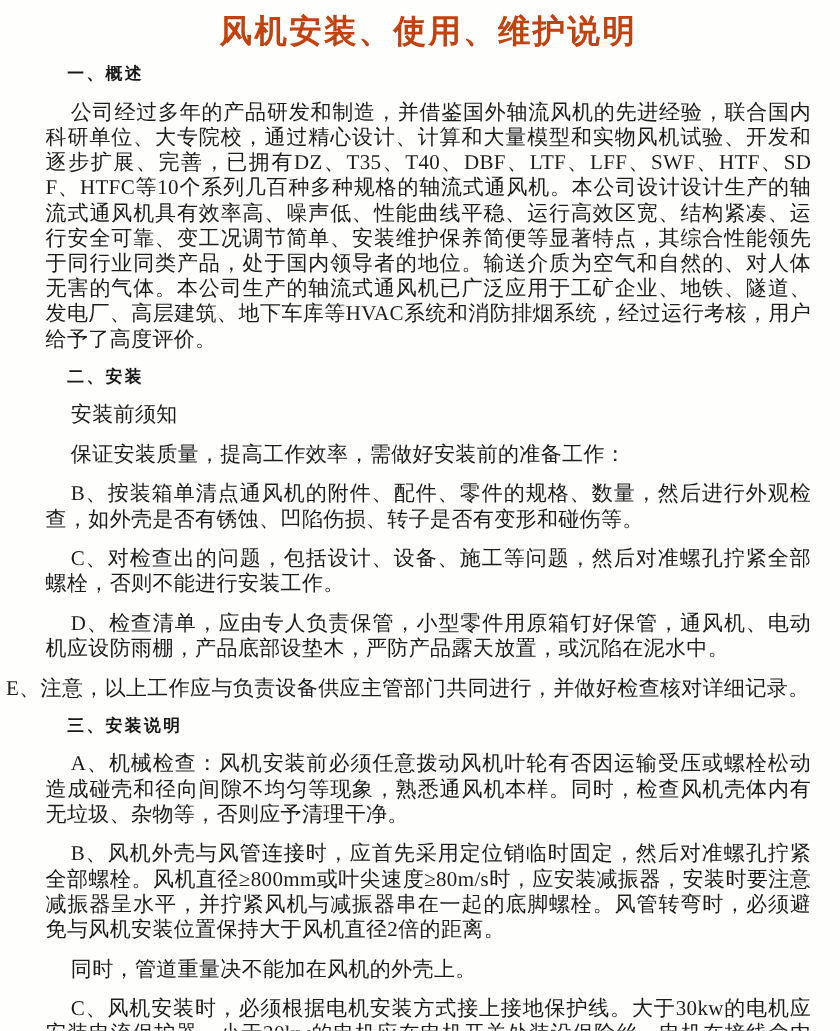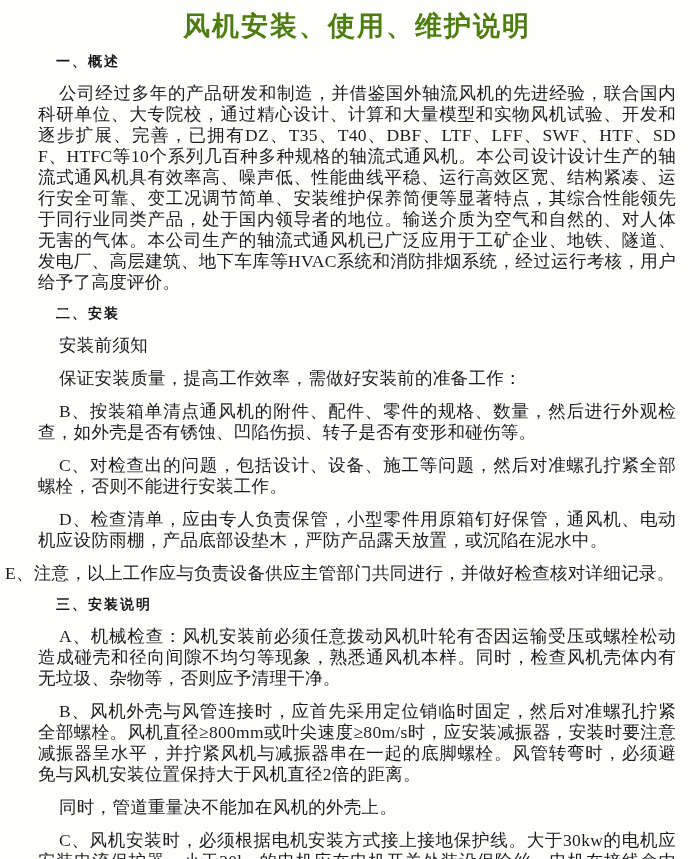--- a/index.html
+++ b/index.html
@@ -20,21 +20,21 @@
     height: 859px;
     padding: 5px 12px 0 26px;
     background: #fefefd;
   }
   .doc-title {
     font-size: 27px;
     font-weight: bold;
     text-align: center;
     margin: 3px 0 9px 0;
     letter-spacing: 2px;
-    color: #4d7c0f;
+    color: #c2410c;
   }
   .sec-heading {
     font-size: 14px;
     font-weight: bold;
     margin: 3px 0 5px 30px;
     letter-spacing: 2px;
     color: #181818;
   }
   .para {
     font-size: 17.5px;

